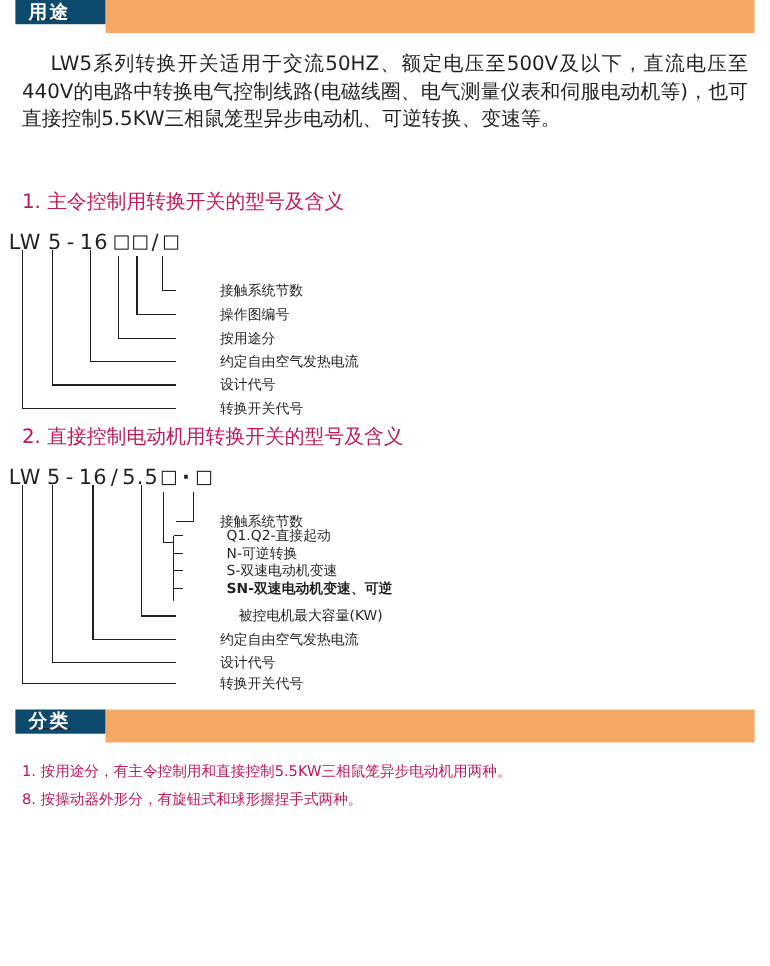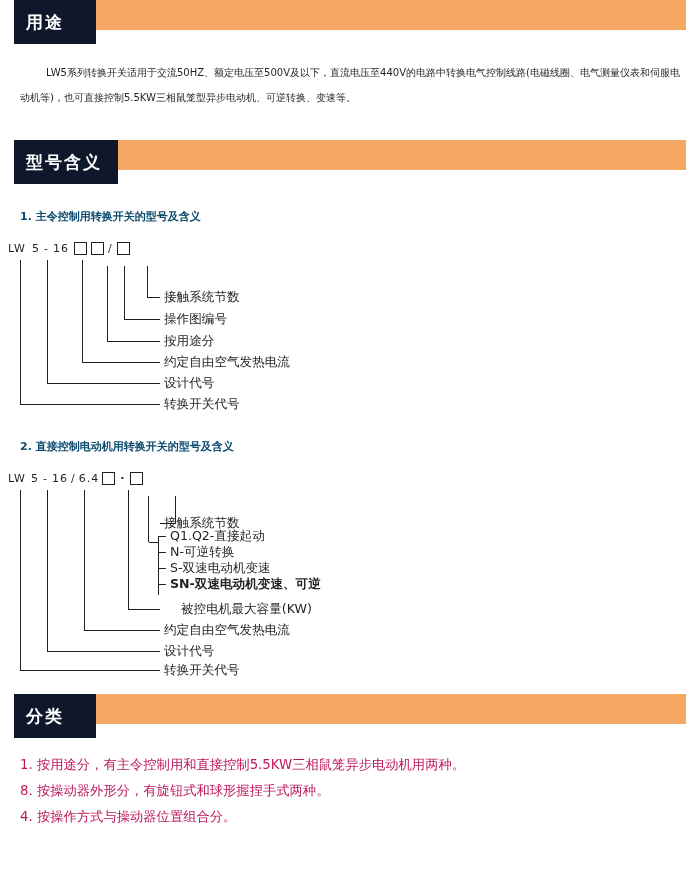--- a/index.html
+++ b/index.html
@@ -13,57 +13,57 @@
     font-family: "DejaVu Sans", "Liberation Sans", sans-serif;
     color: #231f20;
     position: relative;
   }
   .page { width: 700px; padding: 0; }
   .bar-wrap {
     display: flex;
     margin: 0 14px;
   }
   .bar-left {
-    background: #0f172a;
-    height: 44px;
+    background: #0c4a6e;
+    height: 22px;
     display: flex;
     align-items: center;
     padding: 0 16px 0 12px;
     min-width: 82px;
+    text-decoration: underline;
   }
   .bar-left .title {
     color: #fff;
     font-size: 17px;
     font-weight: bold;
     letter-spacing: 2px;
     line-height: 1;
   }
   .bar-right {
     flex: 1;
     height: 30px;
     background: #f4a25c;
     opacity: .95;
   }
 
   
   .para {
     margin: 16px 20px 0 20px;
-    font-size: 10px;
+    font-size: 18px;
     line-height: 25px;
     text-align: justify;
     color: #231f20;
   }
   .para .indent { display: inline-block; width: 26px; }
 
   .subhead {
     margin: 22px 20px 0 20px;
-    font-size: 11px;
+    font-size: 18px;
     line-height: 22px;
-    color: #0c4a6e;
-    font-weight: bold;
+    color: #be185d;
   }
 
   .list {
     margin: 14px 20px 0 20px;
     font-size: 13.3px;
     line-height: 26px;
     color: #be185d;
   }
   .list div { white-space: nowrap; }
 
@@ -78,21 +78,21 @@
   .code-row {
     position: absolute;
     left: 8px;
     top: 0;
     font-size: 15px;
     letter-spacing: 1px;
     white-space: nowrap;
     display: flex;
     align-items: center;
   }
-  .code-row .txt { font-size: 11px; }
+  .code-row .txt { font-size: 19px; }
   .sqbox {
     display: inline-block;
     width: 13px; height: 13px;
     border: 1px solid #231f20;
     margin: 0 2px;
     vertical-align: middle;
   }
   .slash { margin: 0 2px; }
   .dot { margin: 0 3px; font-weight: bold; }
 
@@ -102,20 +102,21 @@
     left: 0; top: 0;
     overflow: visible;
   }
   .labels { position: absolute; left: 0; top: 0; }
   .labels .lbl {
     position: absolute;
     font-size: 12.6px;
     white-space: nowrap;
     line-height: 14px;
     color: #231f20;
+    margin-left: 36px;
   }
 
   .spacer-24 { height: 24px; }
   .spacer-30 { height: 30px; }
 </style>
 </head>
 <body>
 
 <div class="page">
 
@@ -123,26 +124,20 @@
     <div class="bar-left">
       <span class="title">用途</span>
     </div>
     <div class="bar-right"></div>
   </div>
 
   <p class="para"><span class="indent"></span><span>LW5系列转换开关适用于交流50HZ、额定电压至500V及以下，直流电压至440V的电路中转换电气控制线路(电磁线圈、电气测量仪表和伺服电动机等)，也可直接控制5.5KW三相鼠笼型异步电动机、可逆转换、变速等。</span></p>
 
   <div class="spacer-30"></div>
 
-  <div class="bar-wrap">
-    <div class="bar-left">
-      <span class="title">型号含义</span>
-    </div>
-    <div class="bar-right"></div>
-  </div>
 
   <div class="subhead">1. 主令控制用转换开关的型号及含义</div>
 
   <div class="diagram">
 
     <div class="code-row" style="top:2px;">
       <span class="txt">LW</span>
       <span class="txt" style="margin-left:6px;">5</span>
       <span class="txt" style="margin:0 4px;">-</span>
       <span class="txt">16</span>
@@ -172,31 +167,31 @@
     <div class="labels">
       <span class="lbl" style="left:164px; top:50px;">接触系统节数</span>
       <span class="lbl" style="left:164px; top:72px;">操作图编号</span>
       <span class="lbl" style="left:164px; top:94px;">按用途分</span>
       <span class="lbl" style="left:164px; top:115px;">约定自由空气发热电流</span>
       <span class="lbl" style="left:164px; top:136px;">设计代号</span>
       <span class="lbl" style="left:164px; top:157px;">转换开关代号</span>
     </div>
   </div>
 
-  <div class="subhead" style="margin-top:26px;">2. 直接控制电动机用转换开关的型号及含义</div>
+  <div class="subhead" style="margin-top:10px;">2. 直接控制电动机用转换开关的型号及含义</div>
 
   <div class="diagram d2">
 
     <div class="code-row" style="top:2px;">
       <span class="txt">LW</span>
       <span class="txt" style="margin-left:5px;">5</span>
       <span class="txt" style="margin:0 4px;">-</span>
       <span class="txt">16</span>
       <span class="txt" style="margin:0 3px;">/</span>
-      <span class="txt">6.4</span>
+      <span class="txt">5.5</span>
       <span class="sqbox" style="margin-left:3px;"></span>
       <span class="txt dot">·</span>
       <span class="sqbox"></span>
     </div>
 
     <svg width="700" height="200">
       <g stroke="#231f20" stroke-width="1" fill="none" shape-rendering="crispEdges">
 
         <path d="M175.5 26 L175.5 53 L160 53"></path>
 
@@ -236,16 +231,15 @@
   <div class="bar-wrap">
     <div class="bar-left">
       <span class="title">分类</span>
     </div>
     <div class="bar-right"></div>
   </div>
 
   <div class="list">
     <div>1. 按用途分，有主令控制用和直接控制5.5KW三相鼠笼异步电动机用两种。</div>
     <div>8. 按操动器外形分，有旋钮式和球形握捏手式两种。</div>
-    <div>4. 按操作方式与操动器位置组合分。</div>
   </div>
 
 </div>
 
 </body></html>

